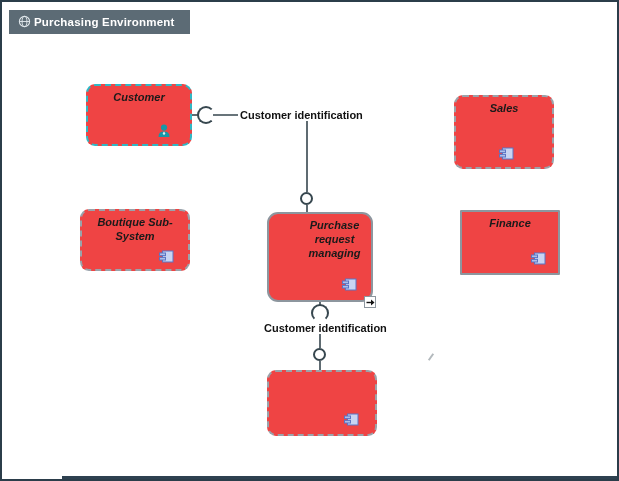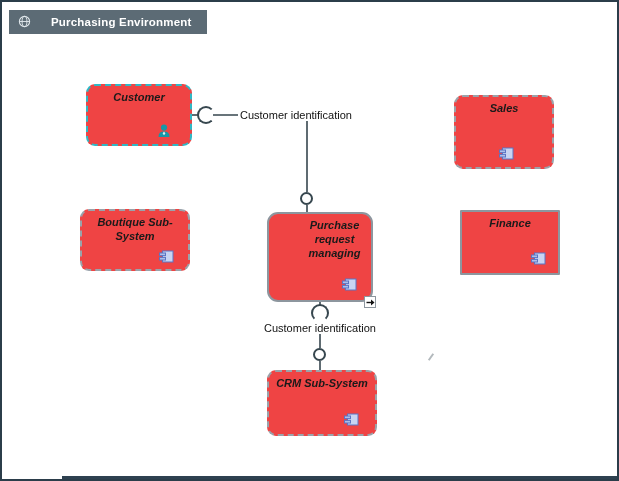--- a/index.html
+++ b/index.html
@@ -8,21 +8,21 @@
 
   .canvas {
     position:relative; width:619px; height:481px;
     background:#ffffff; border:2px solid #2b3d4a; overflow:hidden;
   }
 
   
   .title-tab {
     position:absolute; left:7px; top:8px; height:24px;
     background:#5c6b75; color:#ffffff;
-    display:flex; align-items:center; gap:20px;
+    display:flex; align-items:center; gap:3px;
     padding:0 15px 0 9px;
     font-size:11.5px; font-weight:bold; letter-spacing:.2px;
   }
 
   
   .node { position:absolute; background:#ef4444; border-radius:9px;font-style:italic; }
   .dashed-cyan { border:2px dashed #2fb8c5; }
   .dashed-gray { border:2px dashed #9aa3ab; }
   .solid-gray  { border:2px solid #8d969e; }
   .node-label {
@@ -39,21 +39,21 @@
   }
   .socket {
     position:absolute; width:18px; height:18px;
     border:2.5px solid #37474f; border-radius:50%; background:transparent;
   }
   .socket.open-right { border-right-color:transparent; }
   .socket.open-down  { border-bottom-color:transparent; }
 
   .edge-label {
     position:absolute; background:#ffffff; padding:0 2px;
-    font-size:11px; font-weight:normal; color:#111111; white-space:nowrap;
+    font-size:11px; font-weight:bold; color:#111111; white-space:nowrap;
   }
 
   
   .decorator {
     position:absolute; width:12px; height:12px; background:#ffffff;
     border:1px solid #8d969e; display:flex; align-items:center; justify-content:center;
     line-height:0;
   }
 
   .stray-mark {
@@ -141,21 +141,20 @@
     <span class="node-icon" style="right:12px; bottom:8px;">
       <svg width="15" height="13" viewBox="0 0 15 13">
         <rect x="3.5" y="1" width="10.5" height="11" fill="#c9d4f2" stroke="#5b74c4"></rect>
         <rect x="0.5" y="3" width="6" height="2.6" fill="#aebfe8" stroke="#5b74c4"></rect>
         <rect x="0.5" y="7.4" width="6" height="2.6" fill="#aebfe8" stroke="#5b74c4"></rect>
       </svg>
     </span>
   </div>
 
   <div class="node dashed-gray" style="left:265px; top:368px; width:110px; height:66px;">
-    <div class="node-label">CRM Sub-System</div>
     <span class="node-icon" style="right:16px; bottom:8px;">
       <svg width="15" height="13" viewBox="0 0 15 13">
         <rect x="3.5" y="1" width="10.5" height="11" fill="#c9d4f2" stroke="#5b74c4"></rect>
         <rect x="0.5" y="3" width="6" height="2.6" fill="#aebfe8" stroke="#5b74c4"></rect>
         <rect x="0.5" y="7.4" width="6" height="2.6" fill="#aebfe8" stroke="#5b74c4"></rect>
       </svg>
     </span>
   </div>
 
   <div class="socket open-right" style="left:195px; top:104px;"></div>

